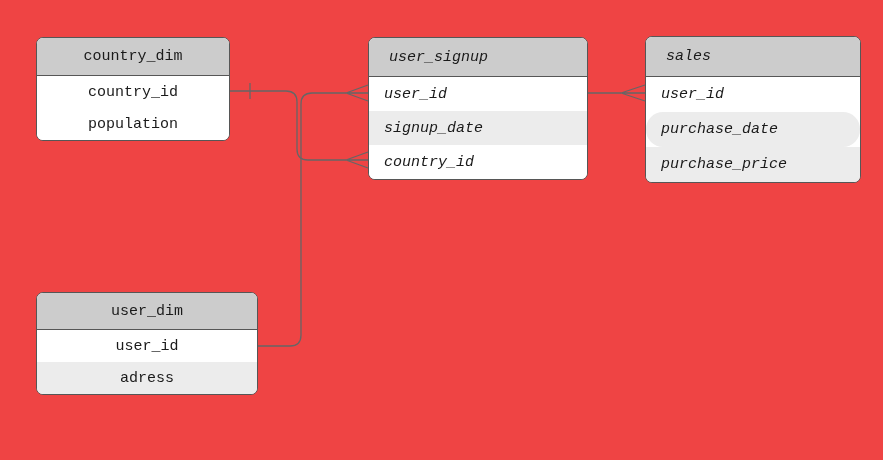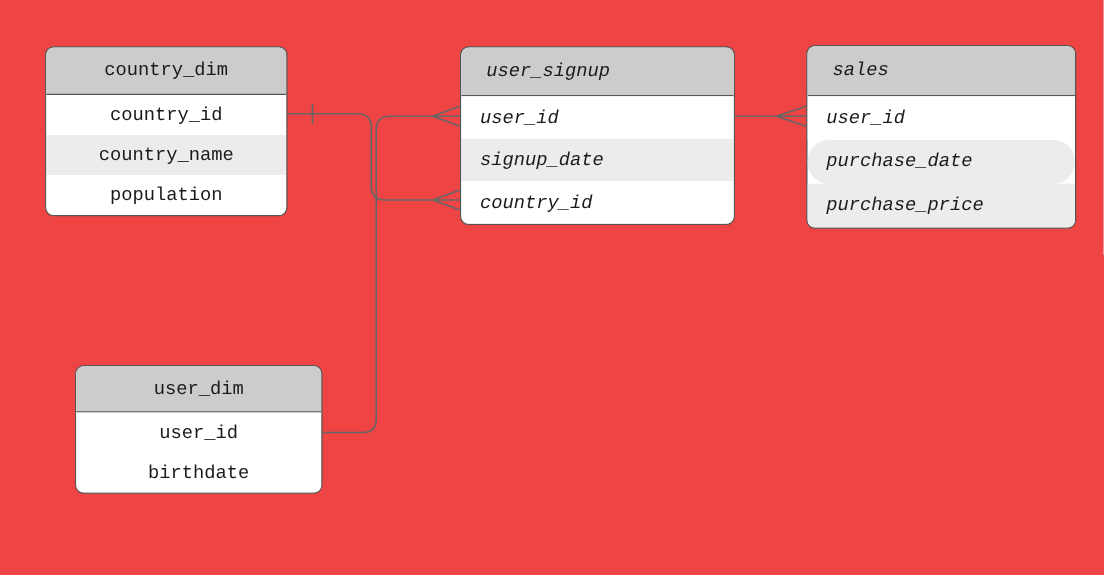--- a/index.html
+++ b/index.html
@@ -84,42 +84,41 @@
       <path d="M 584 85 L 584 101"></path>
       <path d="M 621 93 L 645 85 M 621 93 L 645 93 M 621 93 L 645 101"></path>
     </g>
   </svg>
 
   <div id="tables">
       <div class="er-table align-center" style="left: 36px; top: 37px; width: 194px;">
     <div class="er-header" style="height: 38px;">country_dim</div>
     <div class="er-rows">
           <div class="er-row" style="height: 32px;">country_id</div>
-          <div class="er-row alt" style="height: 32px;">country_name</div>
           <div class="er-row" style="height: 32px;">population</div>
         </div>
   </div>
       <div class="er-table align-left italic" style="left: 368px; top: 37px; width: 220px;">
     <div class="er-header" style="height: 39px;">user_signup</div>
     <div class="er-rows">
           <div class="er-row" style="height: 34px;">user_id</div>
           <div class="er-row alt" style="height: 34px;">signup_date</div>
           <div class="er-row" style="height: 34px;">country_id</div>
         </div>
   </div>
       <div class="er-table align-left italic" style="left: 645px; top: 36px; width: 216px;">
     <div class="er-header" style="height: 40px;">sales</div>
     <div class="er-rows">
           <div class="er-row" style="height: 35px;">user_id</div>
           <div class="er-row alt" style="height: 35px; border-radius: 17px;">purchase_date</div>
           <div class="er-row alt" style="height: 35px;">purchase_price</div>
         </div>
   </div>
-      <div class="er-table align-center" style="left: 36px; top: 292px; width: 198px; margin-left: 24px;">
+      <div class="er-table align-center" style="left: 36px; top: 292px; width: 222px;">
     <div class="er-header" style="height: 37px;">user_dim</div>
     <div class="er-rows">
           <div class="er-row" style="height: 32px;">user_id</div>
-          <div class="er-row" style="height: 32px;">birthdate</div>
+          <div class="er-row alt" style="height: 32px;">adress</div>
         </div>
   </div>
     </div>
 
 </div>
 
 </body></html>

